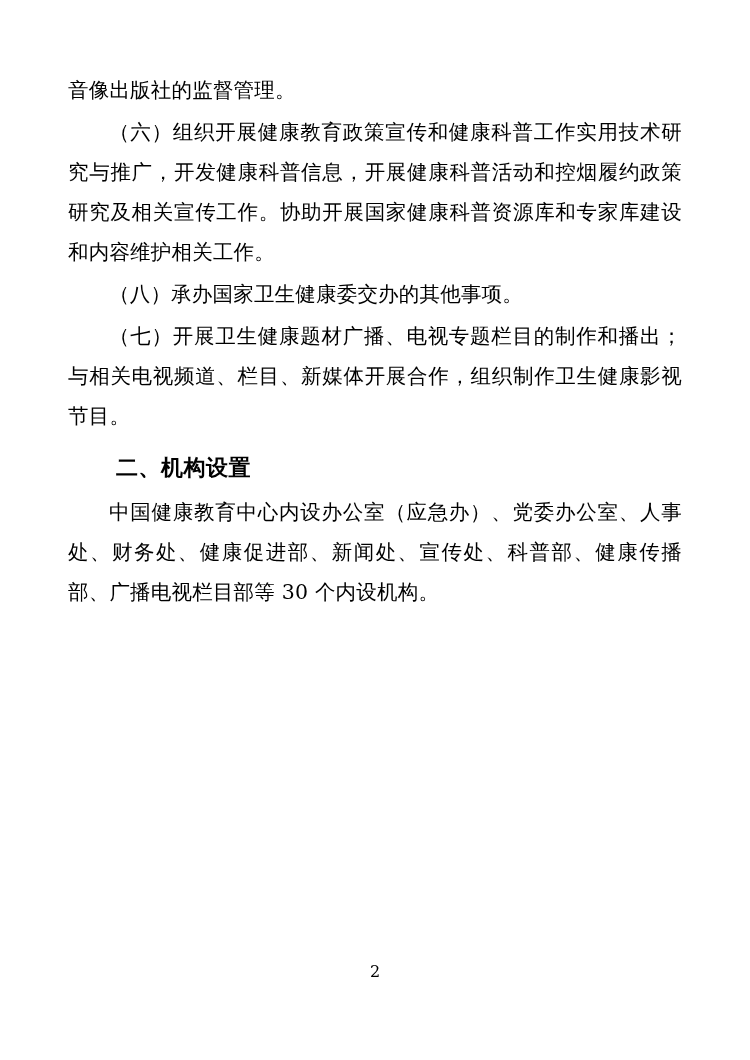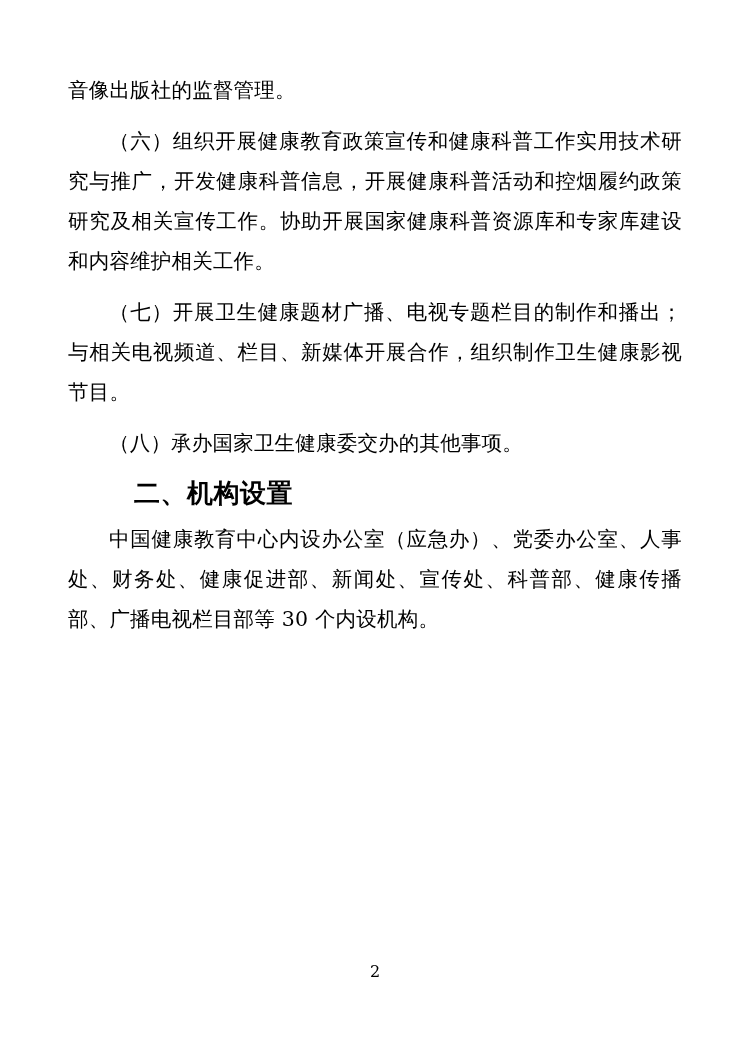--- a/index.html
+++ b/index.html
@@ -33,30 +33,30 @@
     text-align: justify;
     text-justify: inter-ideograph;
     margin: 0 0 0 0;
     letter-spacing: 0.2px;
     font-family: "DejaVu Serif", "Liberation Serif", serif;
   }
   .para.indent {
     text-indent: 2em;
   }
   .heading {
-    font-size: 26px;
+    font-size: 22px;
     line-height: 40px;
     font-weight: bold;
     text-indent: 2em;
-    margin: 14px;
+    margin: 4px;
     letter-spacing: 0.5px;
-    font-family: Liberation Mono, monospace;
+    font-family: Liberation Serif, serif;
   }
   .gap-before {
-    margin-top: 11px;
+    margin-top: 2px;
   }
   .heading-block {
     margin-top: 12px;
     margin-bottom: 4px;
   }
   .page-number {
     position: absolute;
     left: 0;
     top: 962px;
     width: 750px;
@@ -69,23 +69,23 @@
 </head>
 <body>
 
 <div class="page">
   <div class="doc-body">
 
     <p class="para">音像出版社的监督管理。</p>
 
     <p class="para indent gap-before">（六）组织开展健康教育政策宣传和健康科普工作实用技术研究与推广，开发健康科普信息，开展健康科普活动和控烟履约政策研究及相关宣传工作。协助开展国家健康科普资源库和专家库建设和内容维护相关工作。</p>
 
+    <p class="para indent gap-before">（八）承办国家卫生健康委交办的其他事项。</p>
+
     <p class="para indent gap-before">（七）开展卫生健康题材广播、电视专题栏目的制作和播出；与相关电视频道、栏目、新媒体开展合作，组织制作卫生健康影视节目。</p>
-
-    <p class="para indent gap-before">（八）承办国家卫生健康委交办的其他事项。</p>
 
     <p class="heading heading-block">二、机构设置</p>
 
     <p class="para indent">中国健康教育中心内设办公室（应急办）、党委办公室、人事处、财务处、健康促进部、新闻处、宣传处、科普部、健康传播部、广播电视栏目部等 30 个内设机构。</p>
 
   </div>
 
   <div class="page-number">2</div>
 </div>
 

